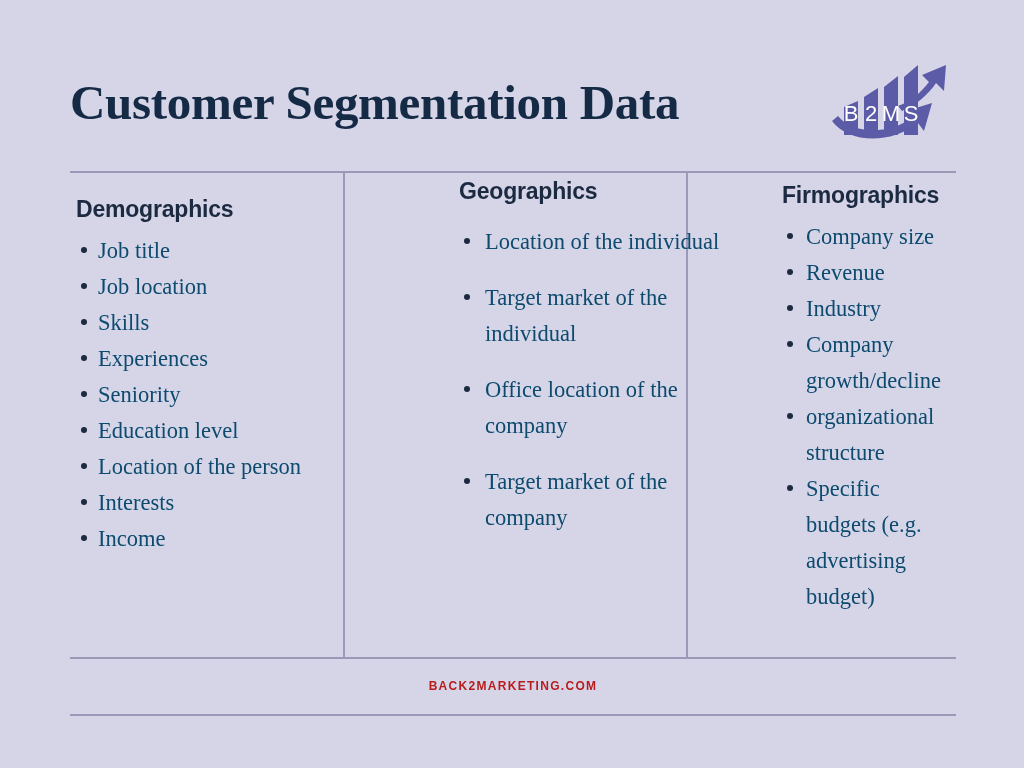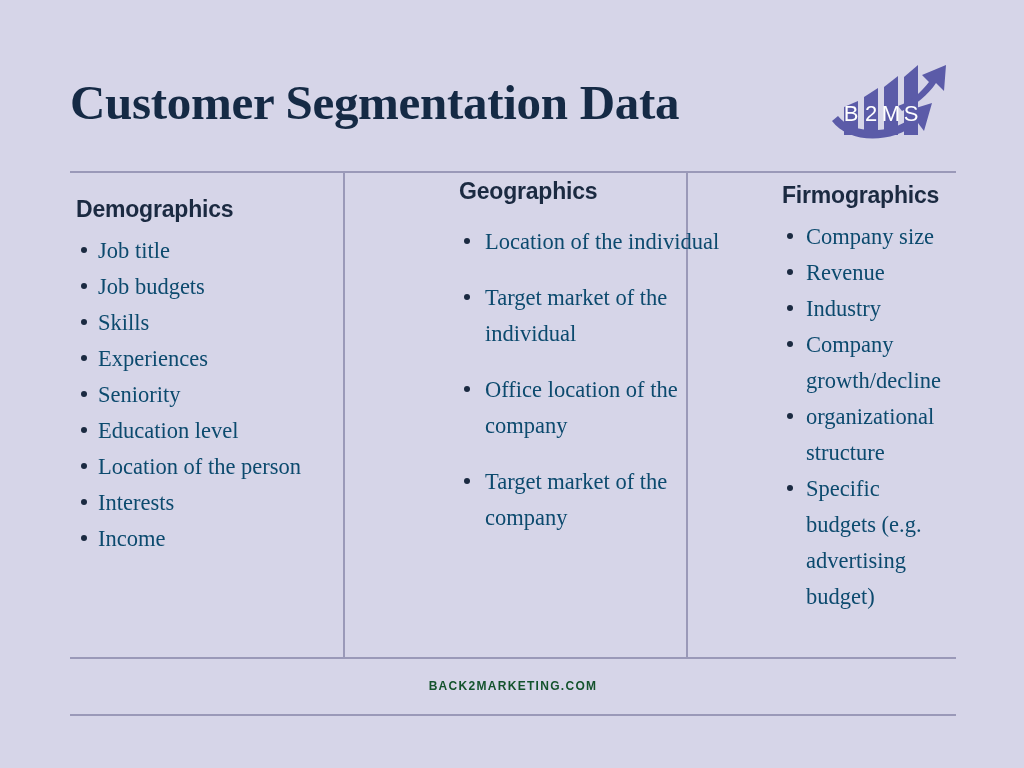--- a/index.html
+++ b/index.html
@@ -136,21 +136,21 @@
     left: 70px;
     top: 676px;
     width: 886px;
     text-align: center;
   }
   .footer-text {
     font-family: "Liberation Sans", sans-serif;
     font-size: 12px;
     font-weight: bold;
     letter-spacing: 1.3px;
-    color: #14532d;
+    color: #b91c1c;
   }
 </style>
 </head>
 <body>
 
 <div class="slide">
 
   <div class="header">
     <h1 class="title">Customer Segmentation Data</h1>
 
@@ -181,21 +181,21 @@
   <div class="vrule vrule-2"></div>
   <div class="rule rule-bottom1"></div>
   <div class="rule rule-bottom2"></div>
 
   <div class="columns">
 
     <div class="col col-1">
       <div class="col-heading">Demographics</div>
       <ul class="items">
         <li>Job title</li>
-        <li>Job budgets</li>
+        <li>Job location</li>
         <li>Skills</li>
         <li>Experiences</li>
         <li>Seniority</li>
         <li>Education level</li>
         <li>Location of the person</li>
         <li>Interests</li>
         <li>Income</li>
       </ul>
     </div>
 

